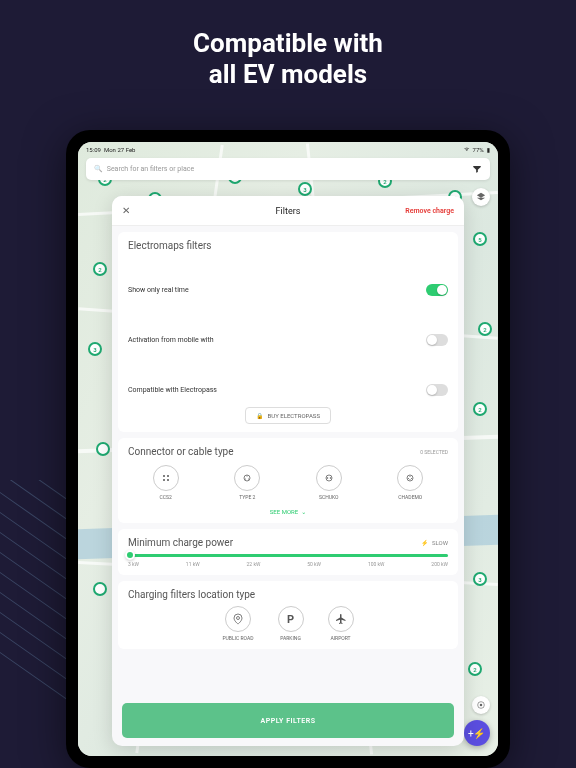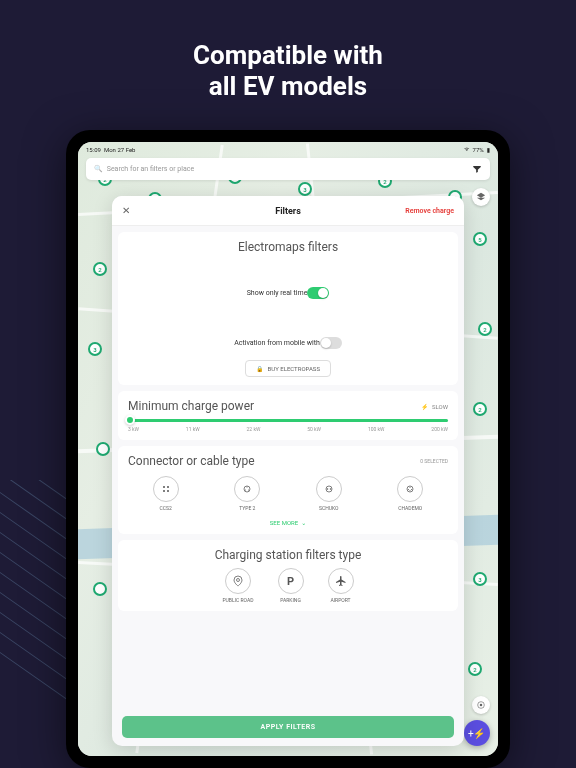--- a/index.html
+++ b/index.html
@@ -1,20 +1,20 @@
 <!DOCTYPE html>
 <html><head>
 <meta charset="utf-8">
 <style>
 *{box-sizing:border-box;margin:0;padding:0;font-family:-apple-system,BlinkMacSystemFont,"Segoe UI",Roboto,Helvetica,Arial,sans-serif;}
 html,body{width:576px;height:768px;overflow:hidden;}
 body{background:#1e1b36;position:relative;}
 .diag{position:absolute;left:-20px;top:480px;width:160px;height:240px;overflow:hidden;pointer-events:none;}
 .diag span{position:absolute;left:-40px;height:1px;width:200px;background:#3a4664;transform:rotate(35deg);}
-.headline{color:#fff;text-align:center;font-weight:700;font-size:26px;line-height:1.2;padding:40px 0 18px;}
+.headline{color:#fff;text-align:center;font-weight:700;font-size:26px;line-height:1.2;padding:28px 0 18px;}
 .tablet{position:absolute;left:50%;transform:translateX(-50%);top:130px;width:444px;height:638px;border-radius:24px;background:#000;padding:12px;box-shadow:0 8px 40px rgba(0,0,0,0.5);}
 .screen{width:100%;height:100%;border-radius:14px;overflow:hidden;position:relative;background:#e8efe8;}
 .status{position:absolute;top:0;left:0;right:0;height:14px;display:flex;justify-content:space-between;align-items:center;padding:2px 8px;font-size:6px;color:#222;z-index:5;}
 .status .right{display:flex;gap:3px;align-items:center;}
 .map{position:absolute;inset:0;background:linear-gradient(120deg,#dfeadd 0%,#e6eee4 30%,#dce8e0 60%,#e8f0e6 100%);}
 .road{position:absolute;background:rgba(255,255,255,0.7);}
 .r1{left:0;top:60px;right:0;height:3px;transform:rotate(-3deg);}
 .r2{left:0;top:180px;right:0;height:3px;transform:rotate(4deg);}
 .r3{left:0;top:300px;right:0;height:4px;transform:rotate(-2deg);}
 .r4{left:0;top:430px;right:0;height:3px;transform:rotate(3deg);}
@@ -22,26 +22,26 @@
 .r6{left:260px;top:0;bottom:0;width:3px;transform:rotate(-6deg);}
 .river{position:absolute;left:-20px;right:-20px;top:380px;height:30px;background:#9ec5d9;opacity:0.6;transform:rotate(-2deg);}
 .pin{position:absolute;width:14px;height:14px;border:2px solid #1fa971;border-radius:50%;background:#fff;display:flex;align-items:center;justify-content:center;font-size:6px;color:#1fa971;font-weight:600;}
 .search{position:absolute;top:16px;left:8px;right:8px;height:22px;background:#fff;border-radius:5px;display:flex;align-items:center;padding:0 8px;font-size:7px;color:#999;z-index:4;box-shadow:0 1px 3px rgba(0,0,0,0.1);}
 .search .mag{margin-right:4px;opacity:0.5;}
 .filter-ic{position:absolute;right:6px;width:14px;height:14px;display:flex;align-items:center;justify-content:center;}
 .filter-ic svg{width:10px;height:10px;}
 .modal{position:absolute;left:34px;right:34px;top:54px;bottom:10px;background:#f8f8fa;border-radius:10px;z-index:10;display:flex;flex-direction:column;box-shadow:0 4px 20px rgba(0,0,0,0.15);overflow:hidden;}
 .m-header{height:30px;display:flex;align-items:center;justify-content:center;position:relative;background:#fff;border-bottom:1px solid #eee;}
 .m-header .close{position:absolute;left:10px;font-size:10px;color:#666;}
-.m-header .title{font-size:9px;font-weight:700;color:#222;}
+.m-header .title{font-size:9px;font-weight:400;color:#222;}
 .m-header .remove{position:absolute;right:10px;font-size:7px;color:#e53935;font-weight:600;}
 .m-body{flex:1;overflow:hidden;padding:0;}
 .card{background:#fff;margin:6px;border-radius:6px;padding:8px 10px;}
-.sec-title{font-size:12px;color:#555;margin-bottom:6px;text-align:center;}
-.frow{display:flex;justify-content:center;align-items:center;padding:5px 0;margin-top:28px;}
+.sec-title{font-size:10px;color:#555;margin-bottom:6px;}
+.frow{display:flex;justify-content:space-between;align-items:center;padding:5px 0;margin-top:28px;}
 .frow .lbl{font-size:7px;color:#333;}
 .toggle{width:22px;height:12px;border-radius:6px;background:#ddd;position:relative;}
 .toggle.on{background:#2ecc71;}
 .toggle .knob{position:absolute;width:10px;height:10px;background:#fff;border-radius:50%;top:1px;left:1px;box-shadow:0 1px 2px rgba(0,0,0,0.2);}
 .toggle.on .knob{left:11px;}
 .buy-btn{margin:6px auto 0;padding:4px 10px;border:1px solid #ddd;border-radius:4px;font-size:6px;color:#666;display:flex;align-items:center;gap:4px;width:fit-content;}
 .slider-sec .top{display:flex;justify-content:space-between;align-items:center;margin-bottom:6px;}
 .slow{font-size:6px;color:#888;display:flex;align-items:center;gap:3px;}
 .slider{position:relative;height:3px;background:#eee;border-radius:2px;margin:6px 0 4px;}
 .slider .fill{position:absolute;left:0;top:0;bottom:0;width:100%;background:#2ecc71;border-radius:2px;}
@@ -49,21 +49,21 @@
 .ticks{display:flex;justify-content:space-between;font-size:5px;color:#999;margin-top:2px;}
 .conn-sec .top{display:flex;justify-content:space-between;align-items:center;margin-bottom:8px;}
 .selcount{font-size:5px;color:#999;}
 .conn-row{display:flex;justify-content:space-around;gap:6px;}
 .conn{display:flex;flex-direction:column;align-items:center;gap:3px;}
 .conn .circ{width:26px;height:26px;border:1px solid #ccc;border-radius:50%;display:flex;align-items:center;justify-content:center;}
 .conn .circ svg{width:12px;height:12px;}
 .conn .nm{font-size:5px;color:#666;}
 .seemore{text-align:center;font-size:6px;color:#2ecc71;margin-top:8px;display:flex;align-items:center;justify-content:center;gap:3px;}
 .loc-row{display:flex;justify-content:center;gap:24px;margin-top:6px;}
-.apply{margin:4px 10px 8px;height:22px;background:#5cc28a;border-radius:5px;display:flex;align-items:center;justify-content:center;color:#fff;font-size:7px;font-weight:600;letter-spacing:0.5px;}
+.apply{margin:4px 10px 8px;height:35px;background:#5cc28a;border-radius:5px;display:flex;align-items:center;justify-content:center;color:#fff;font-size:7px;font-weight:600;letter-spacing:0.5px;}
 .fab{position:absolute;right:8px;bottom:10px;width:26px;height:26px;border-radius:50%;background:#5b4ee0;z-index:3;display:flex;align-items:center;justify-content:center;color:#fff;font-size:10px;box-shadow:0 2px 6px rgba(0,0,0,0.3);}
 .locbtn{position:absolute;right:8px;bottom:42px;width:18px;height:18px;border-radius:50%;background:#fff;z-index:3;display:flex;align-items:center;justify-content:center;box-shadow:0 1px 3px rgba(0,0,0,0.2);}
 .layerbtn{position:absolute;right:8px;top:46px;width:18px;height:18px;border-radius:50%;background:#fff;z-index:3;display:flex;align-items:center;justify-content:center;box-shadow:0 1px 3px rgba(0,0,0,0.2);}
 </style>
 </head>
 <body>
 
 <div class="diag">
 <span style="top:0"></span>
     <span style="top:20px"></span>
@@ -150,24 +150,87 @@
         <div class="toggle on">
                 <div class="knob"></div>
               </div>
       </div>
       <div class="frow">
         <span class="lbl">Activation from mobile with</span>
         <div class="toggle">
                 <div class="knob"></div>
               </div>
       </div>
+      <div class="frow">
+        <span class="lbl">Compatible with Electropass</span>
+        <div class="toggle">
+                <div class="knob"></div>
+              </div>
+      </div>
       <div class="buy-btn">
         <span>🔒</span>
         <span>BUY ELECTROPASS</span>
       </div>
+    </div>
+
+    <div class="card conn-sec">
+      <div class="top">
+        <span class="sec-title" style="margin:0">Connector or cable type</span>
+        <span class="selcount">0 SELECTED</span>
+      </div>
+      <div class="conn-row">
+        <div class="conn">
+                <div class="circ">
+                  <svg viewBox="0 0 24 24" fill="#555">
+                    <circle cx="8" cy="8" r="2"></circle>
+                    <circle cx="16" cy="8" r="2"></circle>
+                    <circle cx="8" cy="16" r="2"></circle>
+                    <circle cx="16" cy="16" r="2"></circle>
+                  </svg>
+                </div>
+                <span class="nm">CCS2</span>
+              </div>
+        <div class="conn">
+                <div class="circ">
+                  <svg viewBox="0 0 24 24" fill="#555">
+                    <circle cx="12" cy="12" r="6" stroke="#555" stroke-width="1.5" fill="none"></circle>
+                    <circle cx="12" cy="8" r="1"></circle>
+                    <circle cx="9" cy="14" r="1"></circle>
+                    <circle cx="15" cy="14" r="1"></circle>
+                  </svg>
+                </div>
+                <span class="nm">TYPE 2</span>
+              </div>
+        <div class="conn">
+                <div class="circ">
+                  <svg viewBox="0 0 24 24" fill="#555">
+                    <circle cx="12" cy="12" r="6" stroke="#555" stroke-width="1.5" fill="none"></circle>
+                    <circle cx="9" cy="12" r="1.5"></circle>
+                    <circle cx="15" cy="12" r="1.5"></circle>
+                  </svg>
+                </div>
+                <span class="nm">SCHUKO</span>
+              </div>
+        <div class="conn">
+                <div class="circ">
+                  <svg viewBox="0 0 24 24" fill="#555">
+                    <circle cx="12" cy="12" r="6" stroke="#555" stroke-width="1.5" fill="none"></circle>
+                    <circle cx="12" cy="9" r="1"></circle>
+                    <circle cx="9" cy="13" r="1"></circle>
+                    <circle cx="15" cy="13" r="1"></circle>
+                    <circle cx="12" cy="15" r="1"></circle>
+                  </svg>
+                </div>
+                <span class="nm">CHADEMO</span>
+              </div>
+      </div>
+      <div class="seemore">
+              <span>SEE MORE</span>
+              <span>⌄</span>
+            </div>
     </div>
 
     <div class="card slider-sec">
       <div class="top">
         <span class="sec-title" style="margin:0">Minimum charge power</span>
         <span class="slow">
                 <span>⚡</span>
                 <span>SLOW</span>
               </span>
       </div>
@@ -178,79 +241,22 @@
       <div class="ticks">
         <span>3 kW</span>
         <span>11 kW</span>
         <span>22 kW</span>
         <span>50 kW</span>
         <span>100 kW</span>
         <span>200 kW</span>
       </div>
     </div>
 
-    <div class="card conn-sec">
-      <div class="top">
-        <span class="sec-title" style="margin:0">Connector or cable type</span>
-        <span class="selcount">0 SELECTED</span>
-      </div>
-      <div class="conn-row">
-        <div class="conn">
-                <div class="circ">
-                  <svg viewBox="0 0 24 24" fill="#555">
-                    <circle cx="8" cy="8" r="2"></circle>
-                    <circle cx="16" cy="8" r="2"></circle>
-                    <circle cx="8" cy="16" r="2"></circle>
-                    <circle cx="16" cy="16" r="2"></circle>
-                  </svg>
-                </div>
-                <span class="nm">CCS2</span>
-              </div>
-        <div class="conn">
-                <div class="circ">
-                  <svg viewBox="0 0 24 24" fill="#555">
-                    <circle cx="12" cy="12" r="6" stroke="#555" stroke-width="1.5" fill="none"></circle>
-                    <circle cx="12" cy="8" r="1"></circle>
-                    <circle cx="9" cy="14" r="1"></circle>
-                    <circle cx="15" cy="14" r="1"></circle>
-                  </svg>
-                </div>
-                <span class="nm">TYPE 2</span>
-              </div>
-        <div class="conn">
-                <div class="circ">
-                  <svg viewBox="0 0 24 24" fill="#555">
-                    <circle cx="12" cy="12" r="6" stroke="#555" stroke-width="1.5" fill="none"></circle>
-                    <circle cx="9" cy="12" r="1.5"></circle>
-                    <circle cx="15" cy="12" r="1.5"></circle>
-                  </svg>
-                </div>
-                <span class="nm">SCHUKO</span>
-              </div>
-        <div class="conn">
-                <div class="circ">
-                  <svg viewBox="0 0 24 24" fill="#555">
-                    <circle cx="12" cy="12" r="6" stroke="#555" stroke-width="1.5" fill="none"></circle>
-                    <circle cx="12" cy="9" r="1"></circle>
-                    <circle cx="9" cy="13" r="1"></circle>
-                    <circle cx="15" cy="13" r="1"></circle>
-                    <circle cx="12" cy="15" r="1"></circle>
-                  </svg>
-                </div>
-                <span class="nm">CHADEMO</span>
-              </div>
-      </div>
-      <div class="seemore">
-              <span>SEE MORE</span>
-              <span>⌄</span>
-            </div>
-    </div>
-
     <div class="card">
-      <div class="sec-title">Charging station filters type</div>
+      <div class="sec-title">Charging filters location type</div>
       <div class="loc-row">
         <div class="conn">
                 <div class="circ">
                   <svg viewBox="0 0 24 24" fill="none" stroke="#555" stroke-width="1.5">
                     <circle cx="12" cy="10" r="3"></circle>
                     <path d="M12 2a8 8 0 018 8c0 6-8 12-8 12S4 16 4 10a8 8 0 018-8z"></path>
                   </svg>
                 </div>
                 <span class="nm" style="text-align:center">PUBLIC ROAD</span>
               </div>

